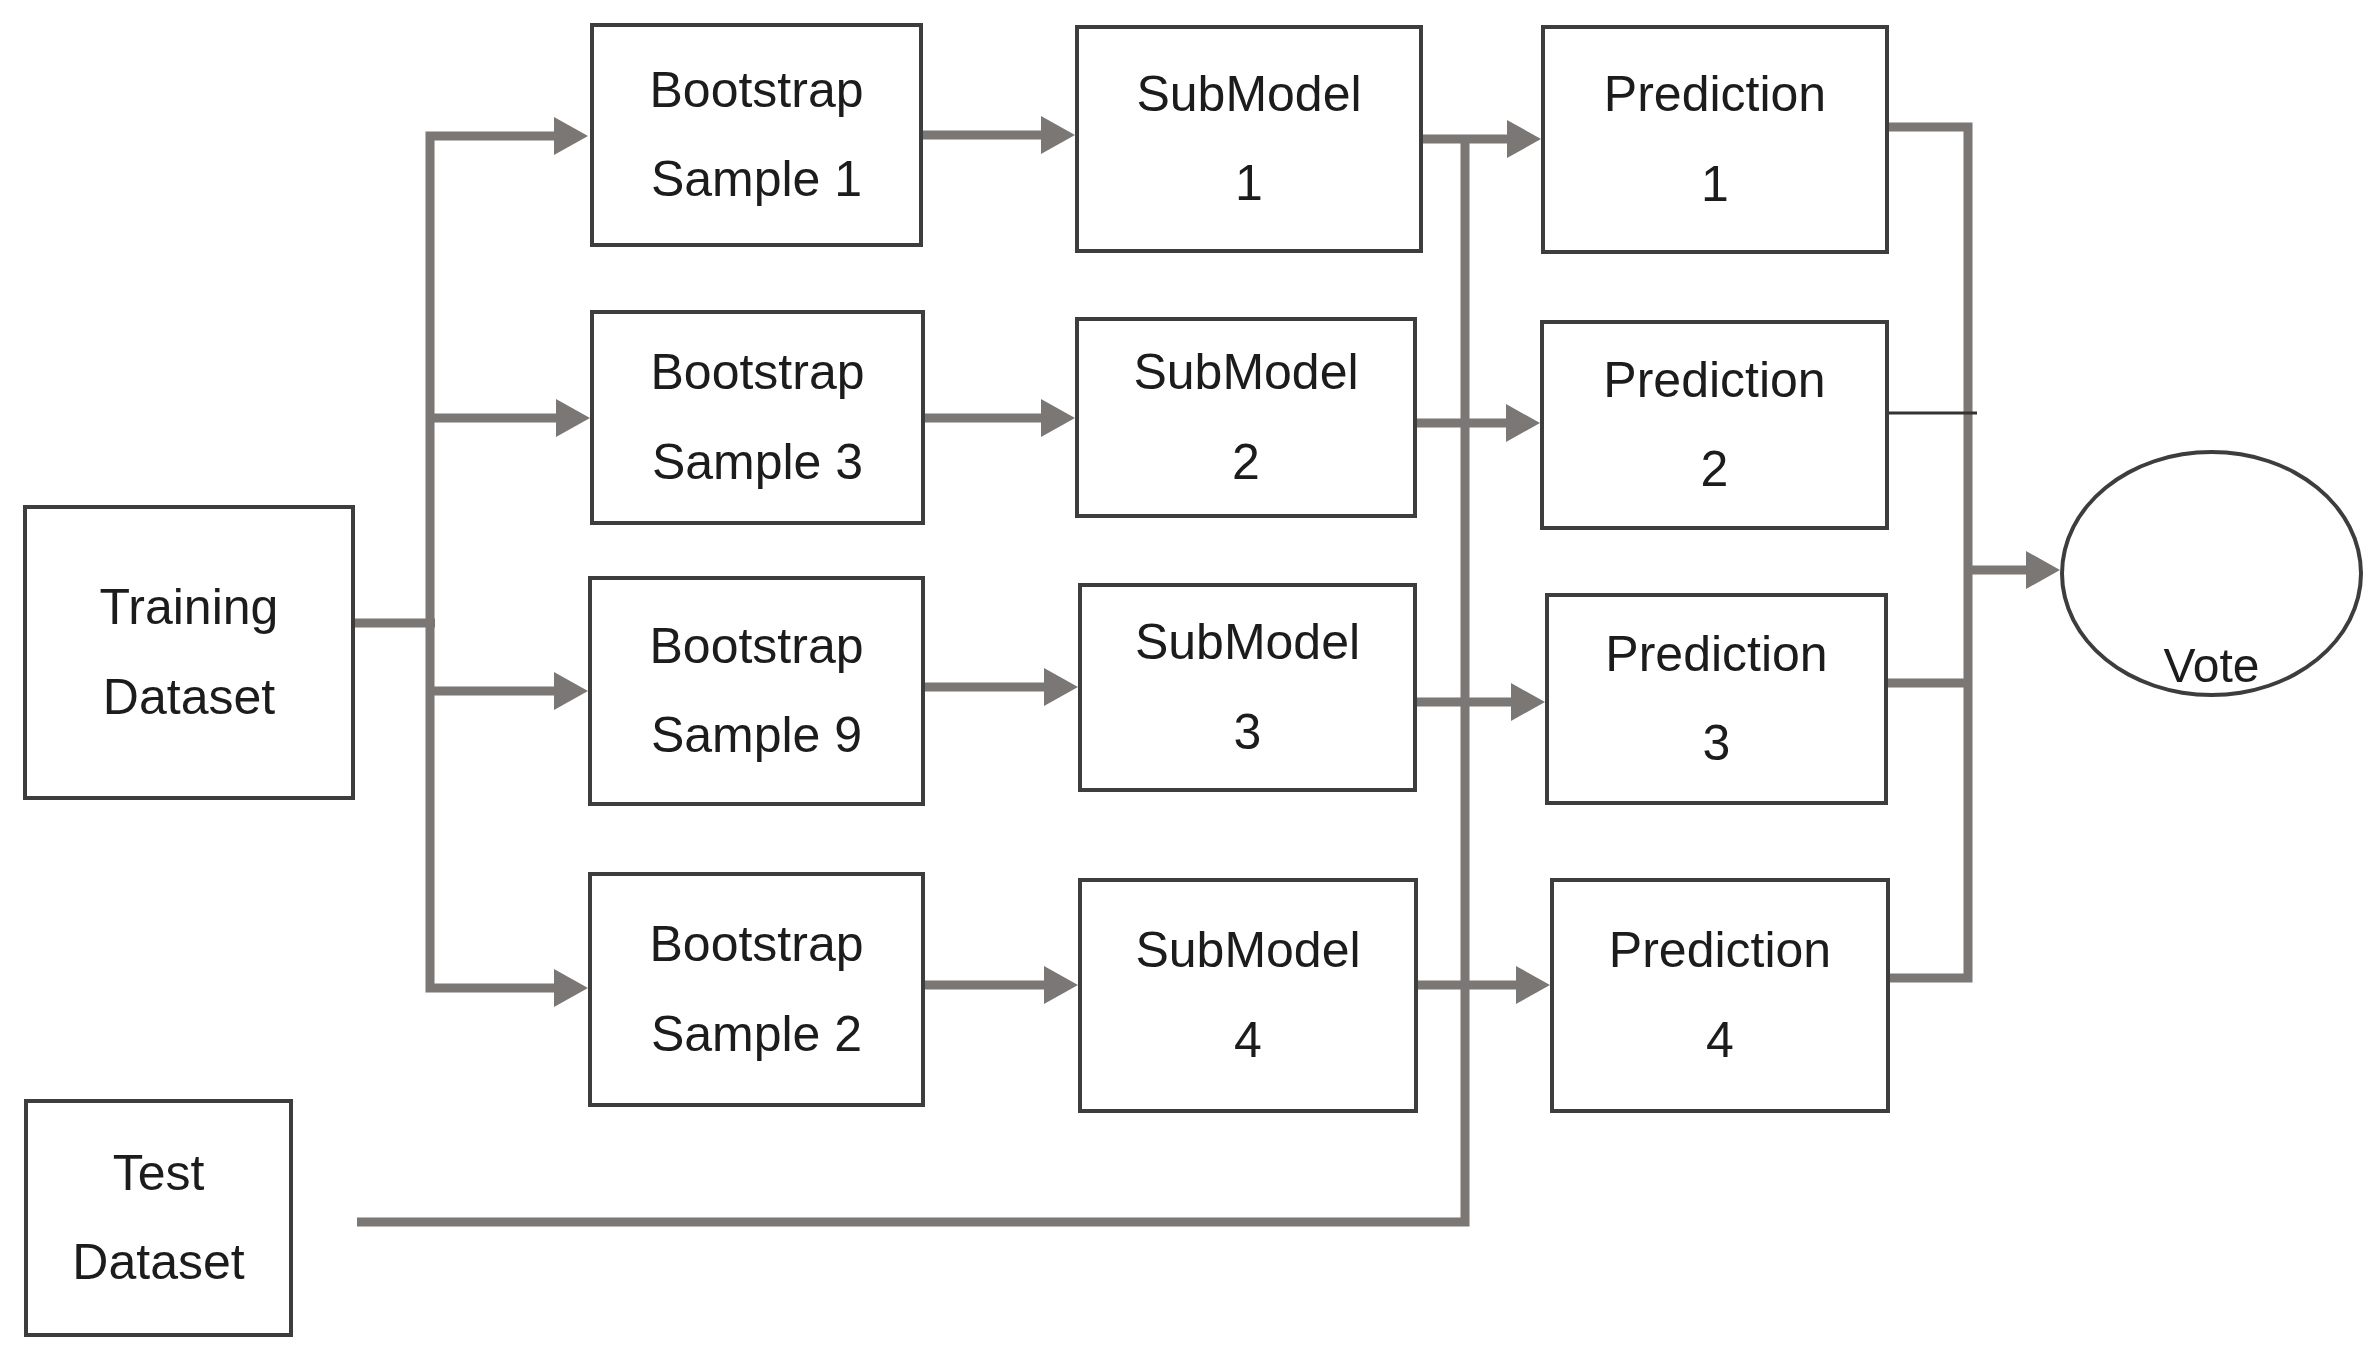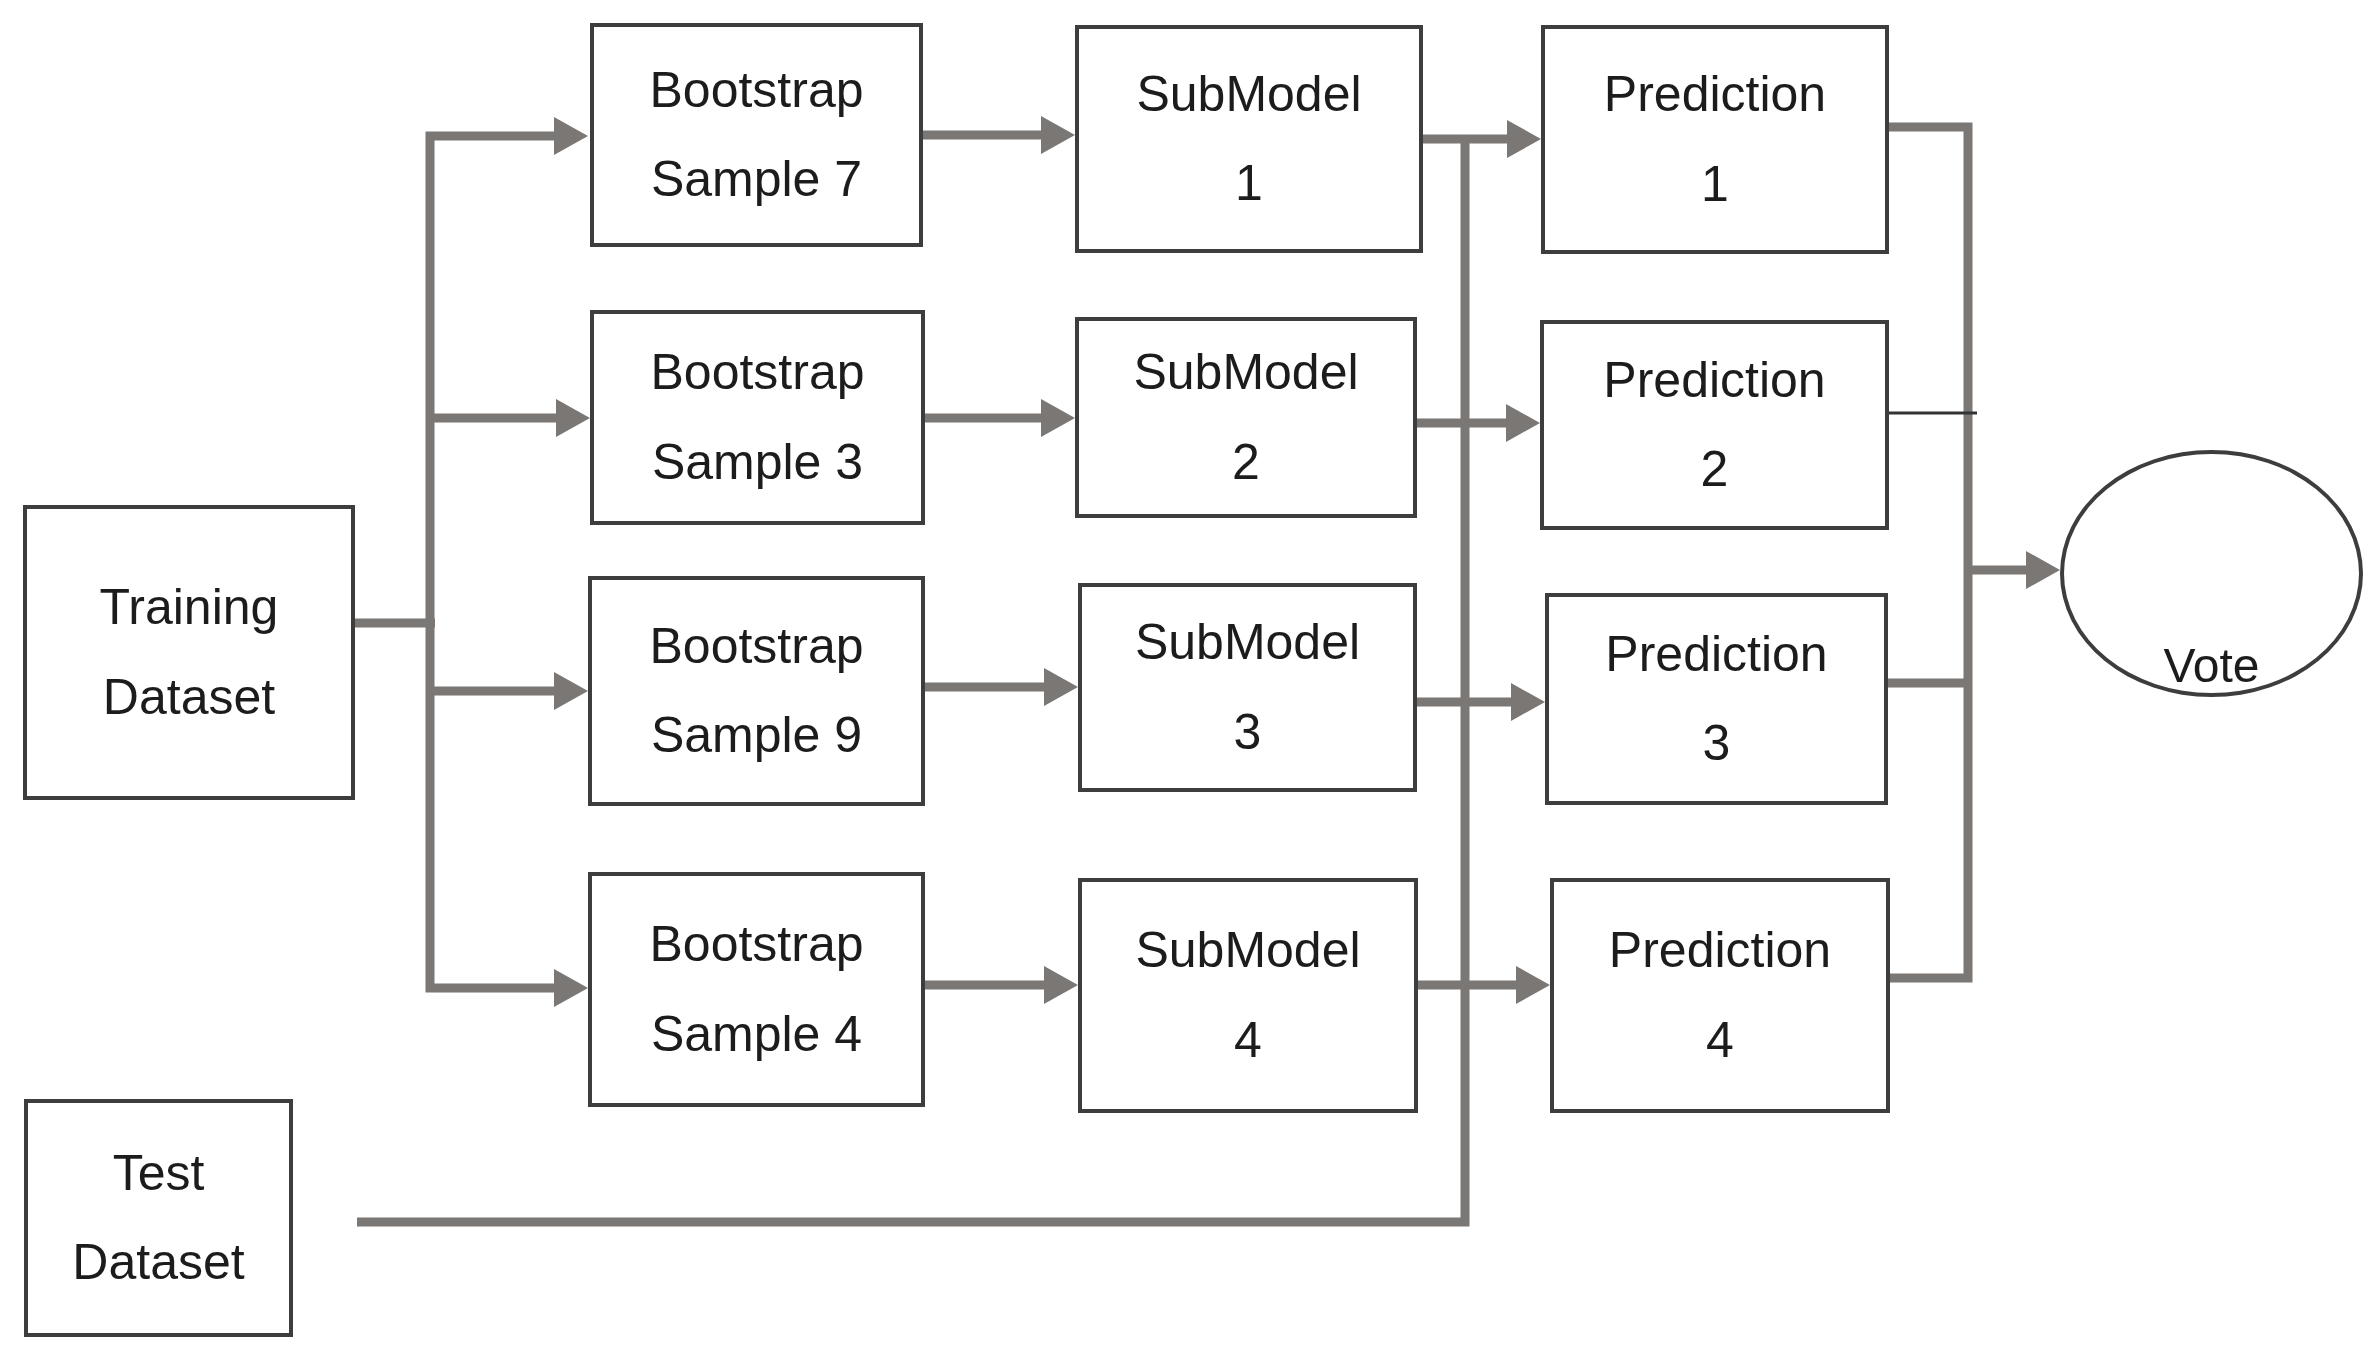--- a/index.html
+++ b/index.html
@@ -100,33 +100,33 @@
     <span>Training</span>
     <span>Dataset</span>
   </div>
   <div class="box n-test">
     <span>Test</span>
     <span>Dataset</span>
   </div>
 
   <div class="box n-bs1">
     <span>Bootstrap</span>
-    <span>Sample 7</span>
+    <span>Sample 1</span>
   </div>
   <div class="box n-bs2">
     <span>Bootstrap</span>
     <span>Sample 3</span>
   </div>
   <div class="box n-bs3">
     <span>Bootstrap</span>
     <span>Sample 9</span>
   </div>
   <div class="box n-bs4">
     <span>Bootstrap</span>
-    <span>Sample 4</span>
+    <span>Sample 2</span>
   </div>
 
   <div class="box n-sm1">
     <span>SubModel</span>
     <span>1</span>
   </div>
   <div class="box n-sm2">
     <span>SubModel</span>
     <span>2</span>
   </div>

